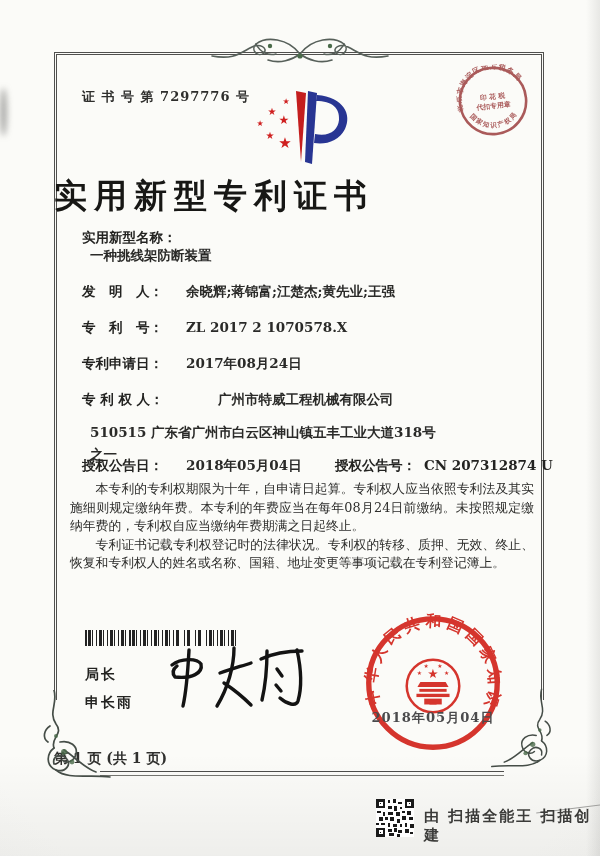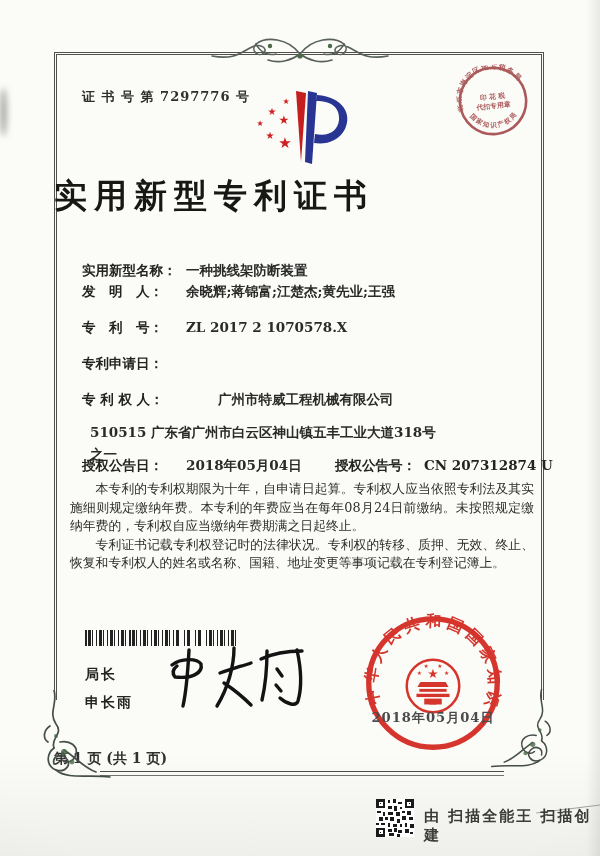--- a/index.html
+++ b/index.html
@@ -16,21 +16,21 @@
   .smudge{left:0;top:88px;width:7px;height:48px;background:rgba(88,88,86,.5);filter:blur(3px);border-radius:50%;}
   .page-edge-line{left:536px;top:808px;width:72px;height:0;border-top:1.6px solid #a0a09e;transform:rotate(-7deg);}
   
   .cert-no{left:82px;top:88px;font-size:13px;font-weight:700;color:#2e2e2c;letter-spacing:1px;}
   .logo{left:244px;top:84px;width:108px;height:86px;}
   .title{left:54px;top:174px;width:490px;font-size:33px;font-weight:700;color:#171715;letter-spacing:7px;}
   
   .row{left:82px;font-size:13.5px;font-weight:700;color:#232321;display:flex;white-space:nowrap;}
   .row .lbl{min-width:96px;}
   .row .val{margin-left:8px;font-weight:600;color:#2a2a28;}
-  .row-name{top:262px;} .row-inv{top:283px;} .row-pno{top:319px;}
+  .row-name{top:229px;flex-direction:column;} .row-inv{top:283px;} .row-pno{top:319px;}
   .row-fdate{top:355px;} .row-patentee{top:391px;gap:32px;}
   .row-addr{top:421px;} .row-addr .val{white-space:normal;width:356px;line-height:22px;}
   .row-gdate{top:457px;}
   .grant-no{left:335px;top:457px;font-size:13.5px;font-weight:700;color:#232321;display:flex;white-space:nowrap;}
   .grant-no .val{margin-left:8px;font-weight:600;}
   
   .paras{left:70px;top:480px;width:464px;font-size:12.8px;line-height:18.6px;color:#2d2d2b;text-align:justify;font-weight:500;}
   .paras p{margin:0;text-indent:2em;}
   
   .barcode{left:85px;top:630px;width:152px;height:16px;
@@ -112,20 +112,21 @@
 <div class="abs row row-inv">
   <span class="lbl">发　明　人：</span>
   <span class="val">余晓辉;蒋锦富;江楚杰;黄先业;王强</span>
 </div>
 <div class="abs row row-pno">
   <span class="lbl">专　利　号：</span>
   <span class="val">ZL 2017 2 1070578.X</span>
 </div>
 <div class="abs row row-fdate">
   <span class="lbl">专利申请日：</span>
+  <span class="val">2017年08月24日</span>
 </div>
 <div class="abs row row-patentee">
   <span class="lbl">专 利 权 人：</span>
   <span class="val">广州市特威工程机械有限公司</span>
 </div>
 <div class="abs row row-addr">
   <span class="val">510515 广东省广州市白云区神山镇五丰工业大道318号之一</span>
 </div>
 <div class="abs row row-gdate">
   <span class="lbl">授权公告日：</span>

